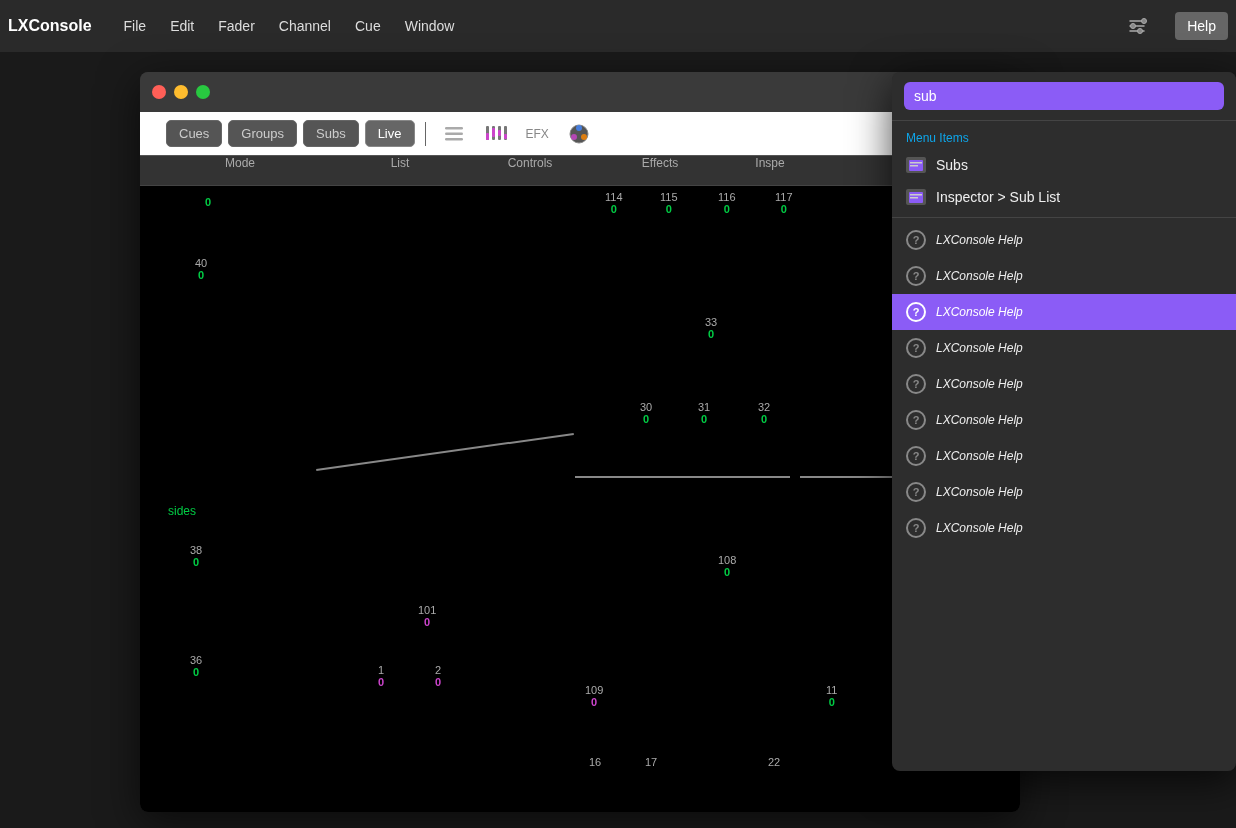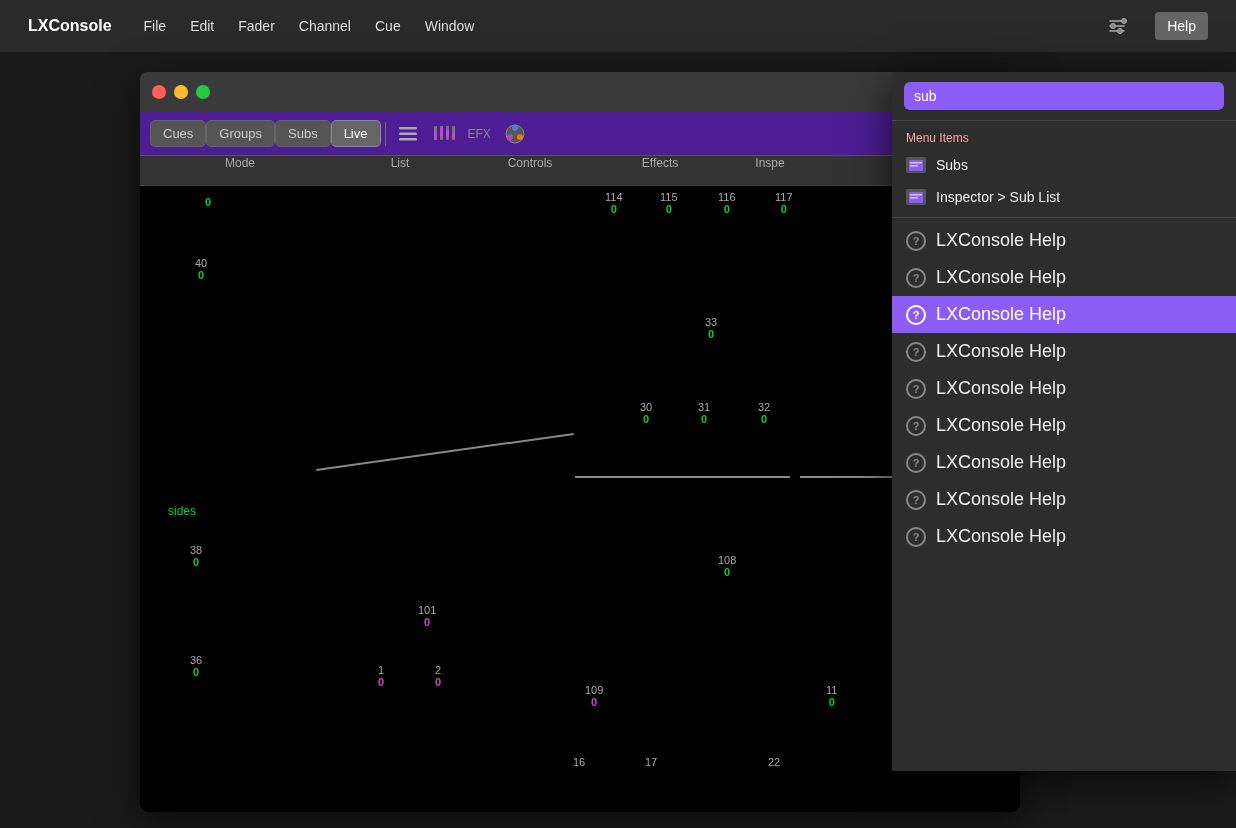--- a/index.html
+++ b/index.html
@@ -13,21 +13,21 @@
       position: relative;
     }
 
     
     .menubar {
       width: 100%;
       height: 52px;
       background: #2a2a2a;
       display: flex;
       align-items: center;
-      padding: 0 28px;
+      padding: 0 8px;
       gap: 0;
     }
 
     .menubar-app {
       font-weight: 700;
       font-size: 16px;
       color: #fff;
       margin-right: 20px;
     }
 
@@ -86,24 +86,25 @@
       cursor: pointer;
     }
 
     .tl-red { background: #ff5f57; }
     .tl-yellow { background: #febc2e; }
     .tl-green { background: #28c840; }
 
     
     .toolbar {
       height: 44px;
-      background: #4c1d95;
-      display: flex;
-      align-items: center;
-      padding: 0 10px;
+      background: #ffffff;
+      display: flex;
+      align-items: center;
+      padding: 0 26px;
+      gap: 6px;
       border-bottom: 1px solid #555;
     }
 
     .toolbar-btn {
       padding: 5px 12px;
       border-radius: 5px;
       font-size: 13px;
       cursor: pointer;
       background: #555;
       color: #ccc;
@@ -195,21 +196,21 @@
     }
 
     
     .help-panel {
       position: absolute;
       top: 72px;
       left: 892px;
       width: 344px;
       height: 699px;
       background: #2d2d2d;
-      border-radius: 0;
+      border-radius: 8px;
       box-shadow: 0 10px 40px rgba(0,0,0,0.7);
       overflow: hidden;
     }
 
     .search-bar {
       padding: 10px 12px;
       background: #2d2d2d;
       border-bottom: 1px solid #444;
     }
 
@@ -221,21 +222,21 @@
       padding: 6px 10px;
       color: #fff;
       font-size: 14px;
       outline: none;
     }
 
     .search-input::placeholder { color: rgba(255,255,255,0.5); }
 
     .section-label {
       font-size: 12px;
-      color: #fca5a5;
+      color: #0ea5e9;
       padding: 10px 14px 4px;
       font-weight: 500;
     }
 
     .menu-result-item {
       display: flex;
       align-items: center;
       padding: 8px 14px;
       gap: 10px;
       cursor: pointer;
@@ -290,22 +291,23 @@
       flex-shrink: 0;
       font-weight: bold;
     }
 
     .help-result-item.selected .help-icon {
       border-color: #fff;
       color: #fff;
     }
 
     .help-text {
-      font-size: 18px;
+      font-size: 12px;
       color: #eee;
+      font-style: italic;
     }
 
     .help-result-item.selected .help-text {
       color: #fff;
     }
 
     
     .panel-divider {
       height: 1px;
       background: #444;
@@ -478,21 +480,21 @@
     <div class="ch-group" style="left:445px;top:498px;">
       <span class="ch-num">109</span>
       <span class="ch-val-magenta">0</span>
     </div>
 
     <div class="ch-group" style="left:686px;top:498px;">
       <span class="ch-num">11</span>
       <span class="ch-val-green">0</span>
     </div>
 
-    <div class="ch-group" style="left:433px;top:570px;text-align:right;">
+    <div class="ch-group" style="left:449px;top:570px;text-align:right;">
       <span class="ch-num">16</span>
     </div>
     <div class="ch-group" style="left:505px;top:570px;">
       <span class="ch-num">17</span>
     </div>
     <div class="ch-group" style="left:628px;top:570px;">
       <span class="ch-num">22</span>
     </div>
 
     <div class="ch-group" style="left:50px;top:634px;">

